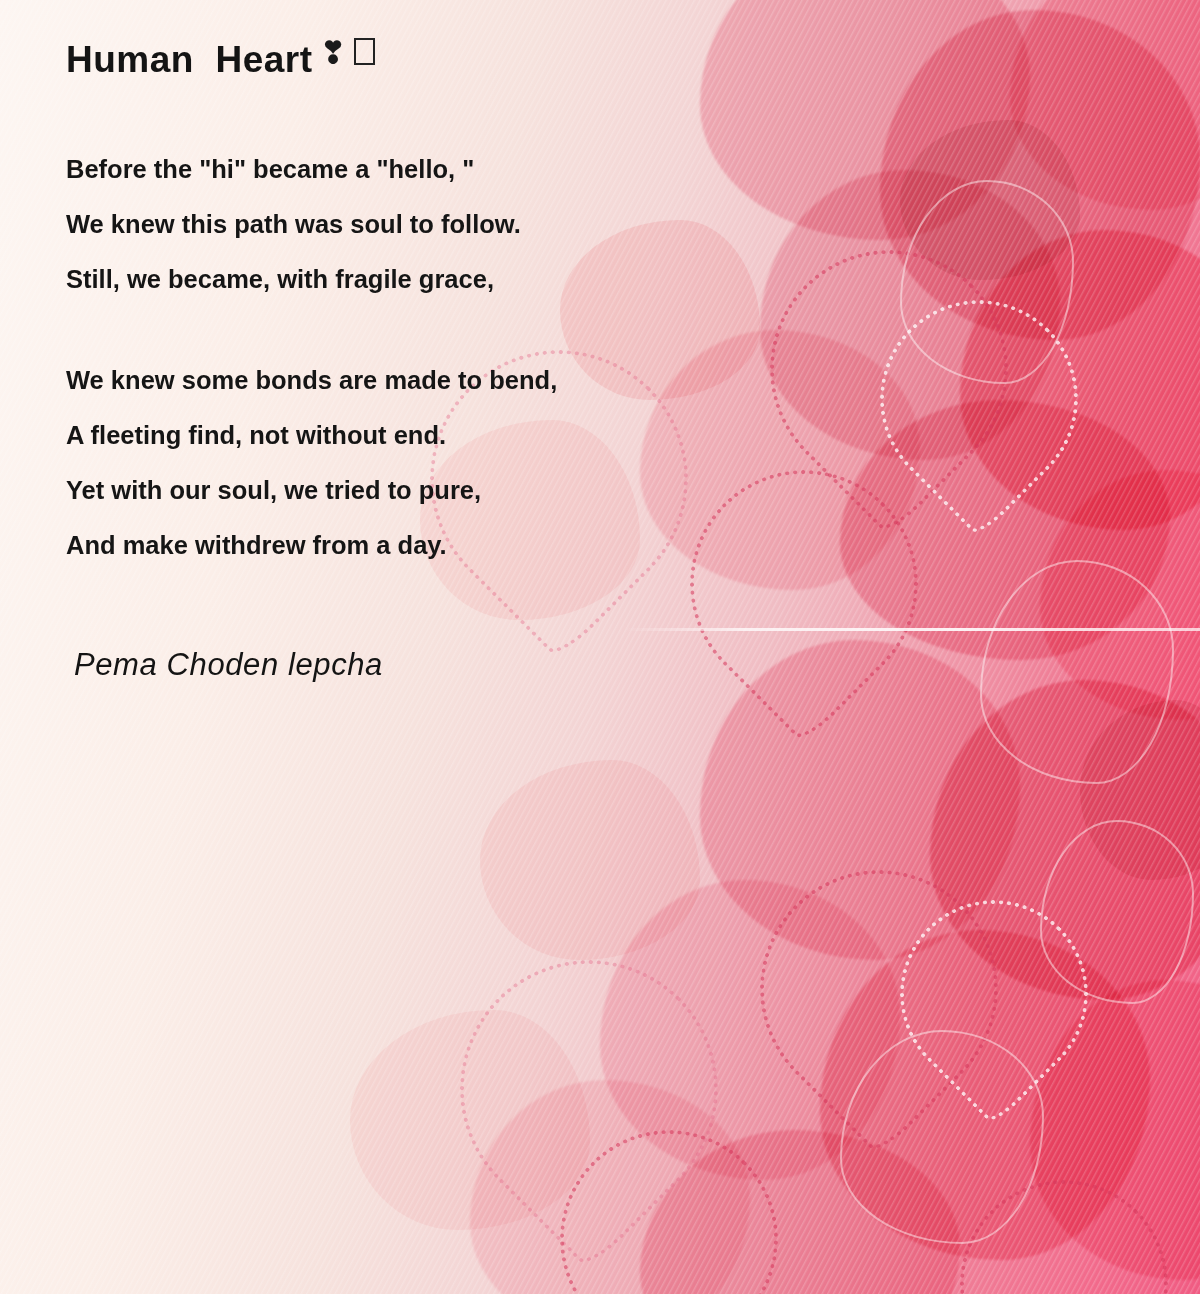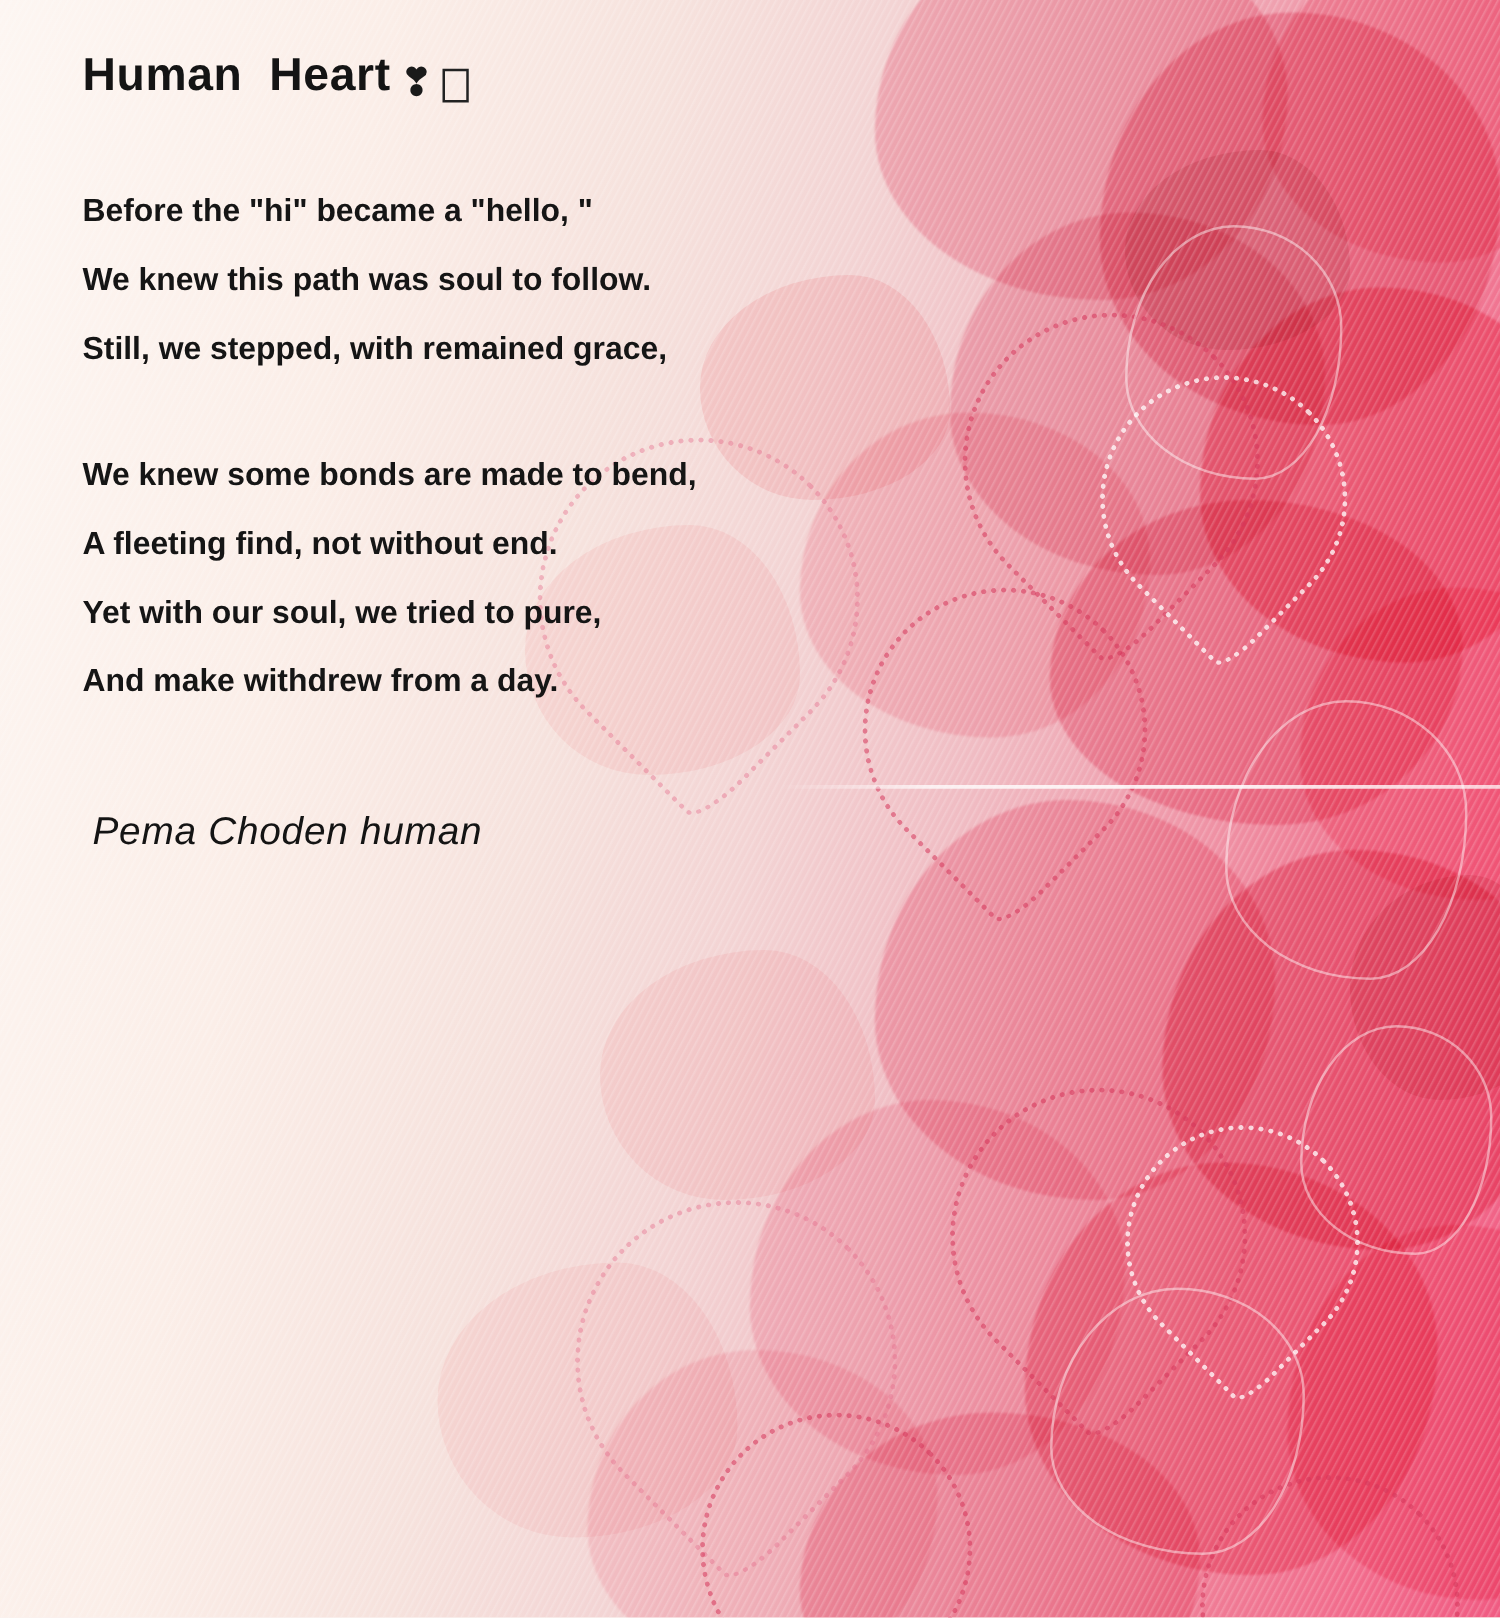--- a/index.html
+++ b/index.html
@@ -116,21 +116,21 @@
   }
 
   #poem-title {
     font-size: 37px;
     font-weight: bold;
     color: #141414;
     letter-spacing: 0.5px;
     margin: 0 0 0 0;
     line-height: 1.2;
     display: flex;
-    align-items: flex-end;
+    align-items: flex-start;
     gap: 8px;
   }
   #poem-title .title-text { white-space: pre; }
   .title-emoji {
     font-size: 30px;
     line-height: 1;
     color: #1a1a1a;
   }
   .title-box {
     display: inline-block;
@@ -235,28 +235,28 @@
 
     <h1 id="poem-title">
       <span class="title-text">Human  Heart</span>
       <span class="title-emoji">❣</span>
       <span class="title-box"></span>
     </h1>
 
     <div class="stanza">
       <div class="line">Before the "hi" became a "hello, "</div>
       <div class="line">We knew this path was soul to follow.</div>
-      <div class="line">Still, we stepped, with remained grace,</div>
+      <div class="line">Still, we became, with fragile grace,</div>
     </div>
 
     <div class="stanza">
       <div class="line">We knew some bonds are made to bend,</div>
       <div class="line">A fleeting find, not without end.</div>
       <div class="line">Yet with our soul, we tried to pure,</div>
       <div class="line">And make withdrew from a day.</div>
     </div>
 
 
 
-    <div id="poem-author">Pema Choden human</div>
+    <div id="poem-author">Pema Choden lepcha</div>
 
   </div>
 </div>
 
 </body></html>

